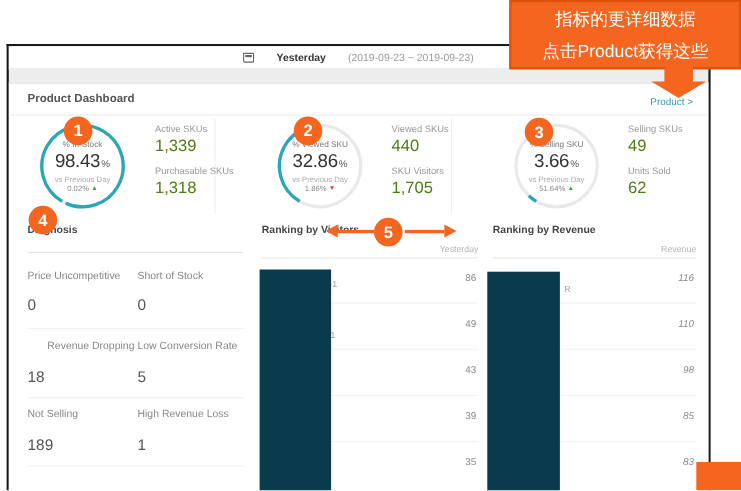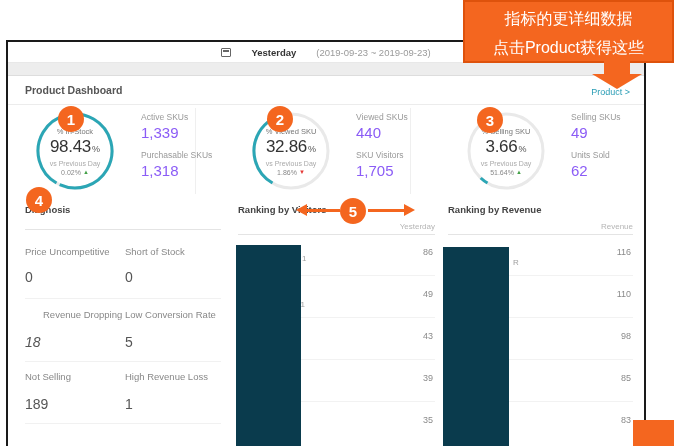--- a/index.html
+++ b/index.html
@@ -32,21 +32,21 @@
   .ring-text { position:absolute; inset:0; display:flex; flex-direction:column; align-items:center; justify-content:center; }
   .g-label { font-size:7.5px; color:#777; margin-bottom:1px; }
   .g-valrow { display:flex; align-items:baseline; }
   .g-value { font-size:17px; color:#333; letter-spacing:-0.3px; }
   .g-pct { font-size:9px; color:#555; margin-left:1px; }
   .g-vs { font-size:7px; color:#aaa; margin-top:3px; }
   .g-chg { font-size:7px; color:#888; margin-top:2px; display:flex; align-items:center; gap:2px; }
   .tri { font-size:6px; line-height:1; }
   .stats { position:absolute; top:36px; width:92px; }
   .s-label { font-size:8.5px; color:#999; margin-bottom:2px; }
-  .s-value { font-size:15px; color:#8b5cf6; margin-bottom:9px; }
+  .s-value { font-size:15px; color:#4d7c0f; margin-bottom:9px; }
 
   
   .sec-title { position:absolute; top:128px; font-size:9.5px; font-weight:bold; color:#444; }
   .hr { position:absolute; height:1px; background:#e4e4e4; }
   .hr-light { position:absolute; height:1px; background:#f1f1f1; }
   .d-label { position:absolute; font-size:9.5px; color:#888; }
   .d-value { position:absolute; font-size:14px; color:#555; }
   .col-head { position:absolute; top:146px; font-size:8px; color:#b5b5b5; text-align:right; }
   .rows { position:absolute; top:158px; }
   .rrow { position:relative; height:42px; border-bottom:1px solid #f2f2f2; }
@@ -173,21 +173,21 @@
       <div class="hr" style="left:17px; top:153px; width:196px;"></div>
 
       <div class="d-label" style="left:17px;  top:170px;">Price Uncompetitive</div>
       <div class="d-label" style="left:117px; top:170px;">Short of Stock</div>
       <div class="d-value" style="left:17px;  top:193px;">0</div>
       <div class="d-value" style="left:117px; top:193px;">0</div>
       <div class="hr-light" style="left:17px; top:222px; width:196px;"></div>
 
       <div class="d-label" style="left:35px;  top:233px;text-align:right;">Revenue Dropping</div>
       <div class="d-label" style="left:117px; top:233px;">Low Conversion Rate</div>
-      <div class="d-value" style="left:17px;  top:258px;font-style:italic;">18</div>
+      <div class="d-value" style="left:17px;  top:258px;">18</div>
       <div class="d-value" style="left:117px; top:258px;">5</div>
       <div class="hr-light" style="left:17px; top:285px; width:196px;"></div>
 
       <div class="d-label" style="left:17px;  top:295px;">Not Selling</div>
       <div class="d-label" style="left:117px; top:295px;">High Revenue Loss</div>
       <div class="d-value" style="left:17px;  top:320px;">189</div>
       <div class="d-value" style="left:117px; top:320px;">1</div>
       <div class="hr-light" style="left:17px; top:347px; width:196px;"></div>
 
       <div class="sec-title" style="left:230px;">Ranking by Visitors</div>
@@ -210,21 +210,21 @@
             <span class="rval">35</span>
           </div>
       </div>
       <span class="frag" style="left:294px; top:178px;">1</span>
       <span class="frag" style="left:288px; top:224px;">01</span>
       <div class="redact" style="left:228px; top:169px; width:65px; height:202px;"></div>
 
       <div class="sec-title" style="left:440px;">Ranking by Revenue</div>
       <div class="col-head" style="left:440px; width:185px;">Revenue</div>
       <div class="hr" style="left:440px; top:158px; width:185px;"></div>
-      <div class="rows" style="left:440px; width:185px;">
+      <div class="rows" style="left:440px; width:185px;font-style:italic;">
         <div class="rrow">
             <span class="rval">116</span>
           </div>
         <div class="rrow">
             <span class="rval">110</span>
           </div>
         <div class="rrow">
             <span class="rval">98</span>
           </div>
         <div class="rrow">

